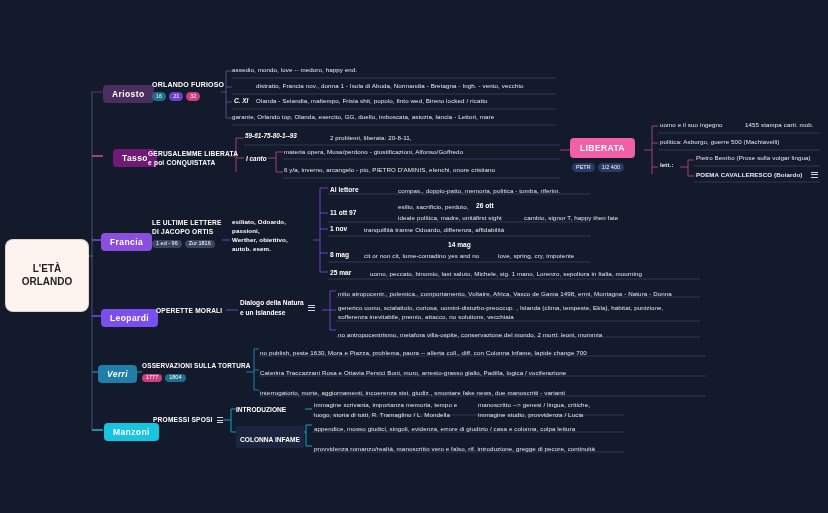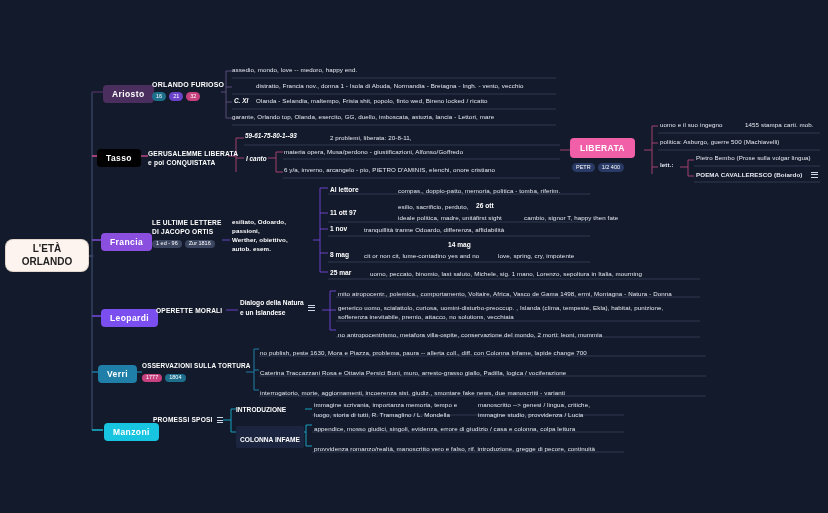--- a/index.html
+++ b/index.html
@@ -14,32 +14,32 @@
   }
   #canvas { position:absolute; left:0; top:0; width:828px; height:513px; }
   svg.lines { position:absolute; left:0; top:0; width:828px; height:513px; pointer-events:none; }
 
   .node { position:absolute; }
 
   
   .root {
     background:#fdf4ef; color:#222; border-radius:7px;
     font-size:10px; font-weight:bold; text-align:center;
-    padding:3px 6px; line-height:1.25;
+    padding:23px 6px; line-height:1.25;
     box-shadow:0 0 0 1px #e3d6cd;
   }
 
   
   .author {
     border-radius:4px; color:#fff; font-size:8.5px; font-weight:bold;
     letter-spacing:.4px; padding:4px 9px; text-align:center;
     white-space:nowrap;
   }
   .a-ariosto { background:#4a2f5e; }
-  .a-tasso { background:#000000; }
+  .a-tasso { background:#701a75;margin-left:16px; }
   .a-foscolo { background:#8b4fe0; }
   .a-leopardi { background:#7b4ef0; }
   .a-verri { background:#1f7fa8; }
   .a-manzoni { background:#18c5e0; }
   .a-uman { background:#f15fa8; }
 
   
   .work {
     font-size:7px; font-weight:bold; color:#ffffff; line-height:1.35;
     letter-spacing:.2px; white-space:nowrap;
@@ -301,21 +301,21 @@
         <i></i>
         <i></i>
         <i></i>
       </span>
   </div>
   <div class="node leaf" style="left:338px; top:289px;">mito atropocentr., polemica., comportamento, Voltaire, Africa, Vasco de Gama 1498, ermi, Montagna - Natura - Donna</div>
   <div class="node leaf" style="left:338px; top:303px; white-space:pre-line;">generico uomo, scialattolo, curiosa, uomini-disturbo-preoccup. , Islanda (clima, tempeste, Ekla), habitat, punizione,
 sofferenza inevitabile, premio, attacco, no solutions, vecchiaia</div>
   <div class="node leaf" style="left:338px; top:330px;">no antropocentrismo, metafora villa-ospite, conservazione del mondo, 2 morti: leoni, mummia</div>
 
-  <div class="node author a-verri" style="left:98px; top:365px;">
+  <div class="node author a-verri" style="left:98px; top:365px;font-style:italic;">
     <span>Verri</span>
   </div>
   <div class="node" style="left:142px; top:362px; width:106px;">
     <div class="work" style="font-size:6.4px;">OSSERVAZIONI SULLA TORTURA</div>
     <div class="chips">
       <span class="chip pink">1777</span>
       <span class="chip teal">1804</span>
     </div>
   </div>
   <div class="node leaf" style="left:260px; top:348px;">no publish, peste 1630, Mora e Piazza, problema, paura -- allerta coll., diff. con Colonna Infame, lapide change 700</div>

